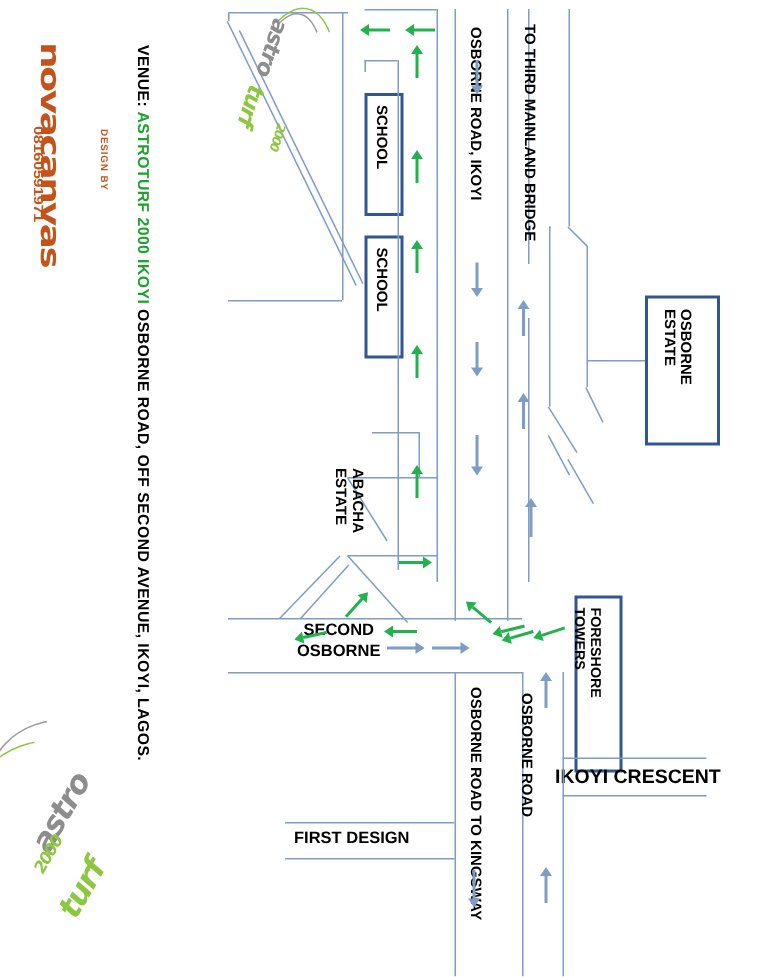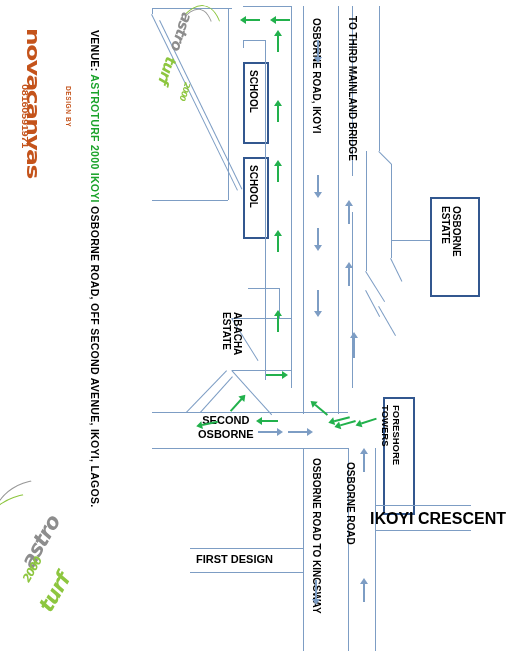--- a/index.html
+++ b/index.html
@@ -196,21 +196,21 @@
   </div>
 
   <div class="box" style="left:383px;top:397px;width:28px;height:114px;"></div>
   <div class="box-label" style="left:402px;top:405px;font-size:9.5px;line-height:11px;transform:rotate(90deg);">
     <span>FORESHORE</span><br>
     <span>TOWERS</span>
   </div>
 
   <div class="road h" style="left:375px;top:505px;width:96px;"></div>
   <div class="road h" style="left:375px;top:530px;width:96px;"></div>
-  <div class="lbl" style="left:370px;top:510px;font-size:16px;">IKOYI CRESCENT</div>
+  <div class="lbl" style="left:370px;top:510px;font-size:13px;">IKOYI CRESCENT</div>
 
   <div class="road v" style="left:348px;top:448px;height:203px;"></div>
   <div class="road v" style="left:375px;top:448px;height:203px;"></div>
   <div class="lbl" style="left:356px;top:462px;font-size:10px;transform:rotate(90deg);">OSBORNE ROAD</div>
 
   <div class="road v" style="left:303px;top:448px;height:203px;"></div>
   <div class="lbl" style="left:322px;top:458px;font-size:10px;transform:rotate(90deg);">OSBORNE ROAD TO KINGSWAY</div>
 
   <div class="road h" style="left:190px;top:548px;width:113px;"></div>
   <div class="road h" style="left:190px;top:572px;width:113px;"></div>

